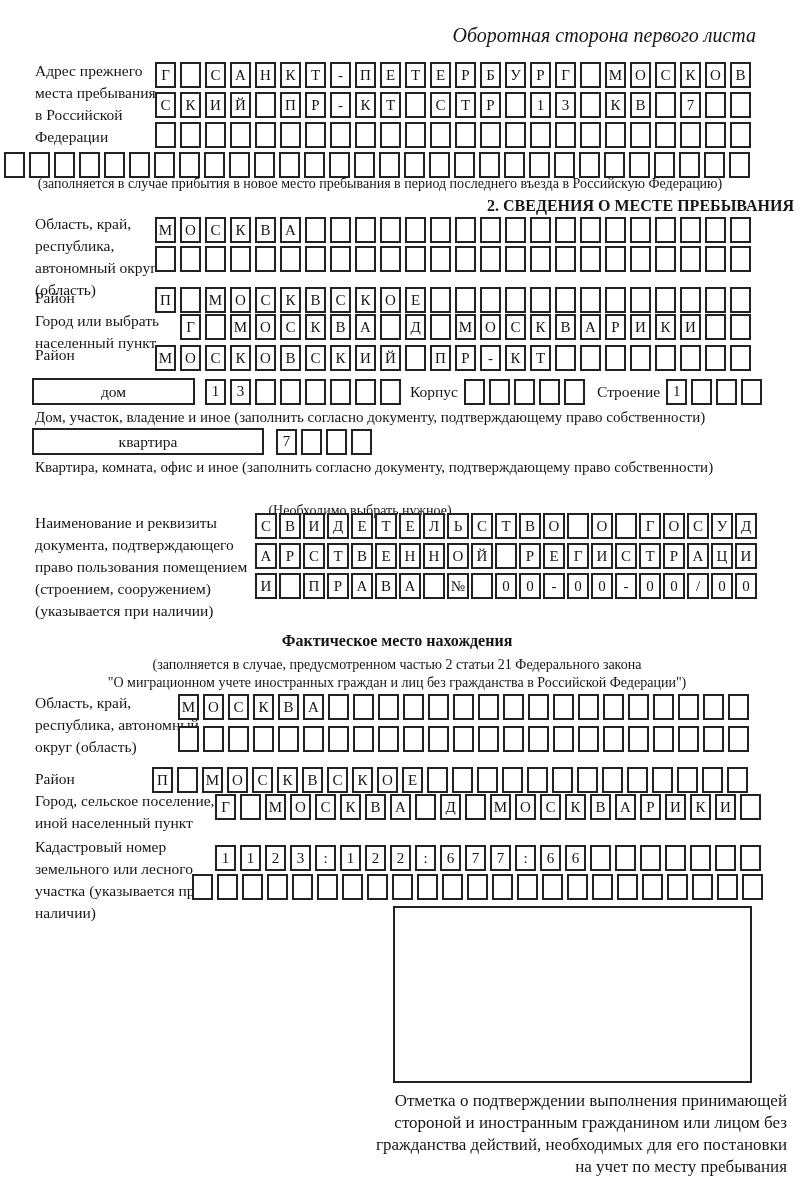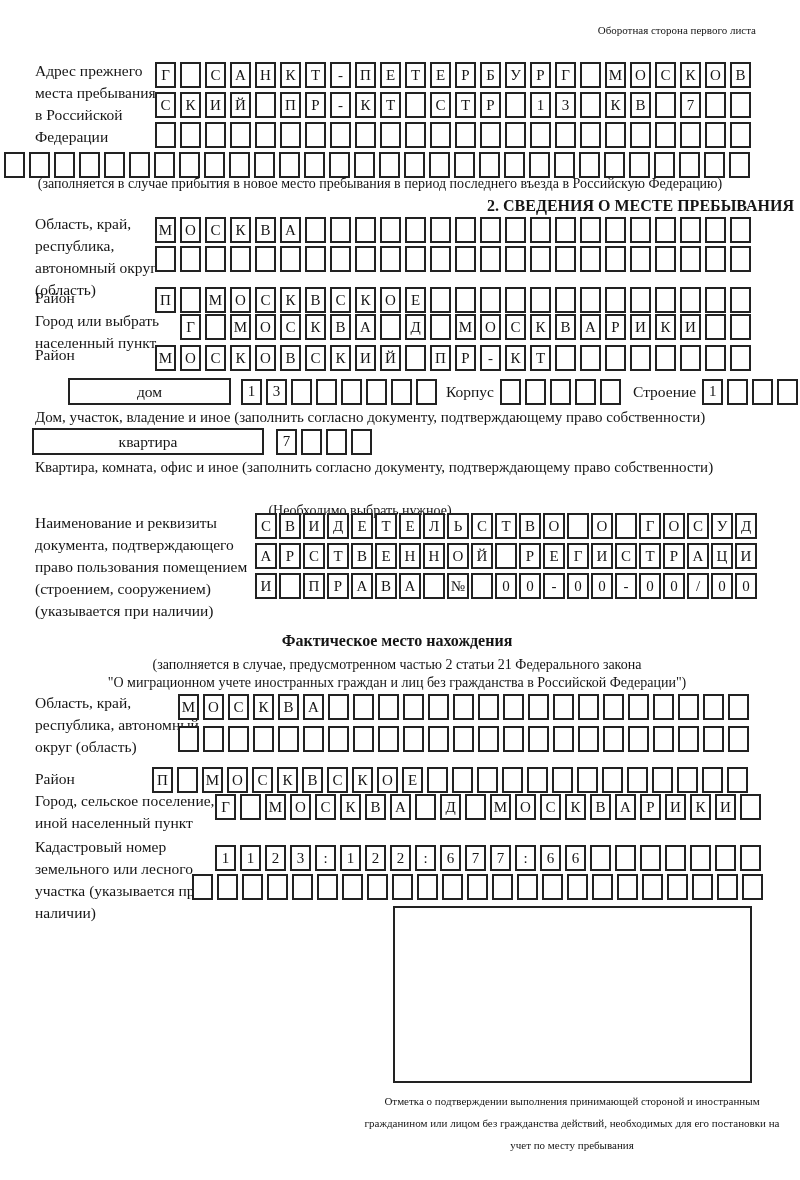--- a/index.html
+++ b/index.html
@@ -23,28 +23,28 @@
   .wbox{
     box-sizing:border-box;border:2px solid #222;height:27px;
     display:flex;align-items:center;justify-content:center;font-size:15.5px;background:#fff;
   }
   .chk{
     box-sizing:border-box;width:23px;height:28px;border:2px solid #222;
     display:flex;align-items:center;justify-content:center;font-size:15px;background:#fff;
   }
   .flexrow{display:flex;align-items:center;}
   .bigbox{box-sizing:border-box;border:2px solid #222;background:#fff;}
-  .caption{font-size:11px;line-height:22px;text-align:center;}
+  .caption{font-size:17px;line-height:22px;text-align:right;}
 </style>
 </head>
 <body>
 
 <div class="page">
 
-  <div class="abs" style="top:24px;right:44px;font-size:11px;">Оборотная сторона первого листа</div>
+  <div class="abs" style="top:24px;right:44px;font-size:20px;font-style:italic;">Оборотная сторона первого листа</div>
 
   <div class="abs label" style="left:35px;top:60px;width:125px;">Адрес прежнего места пребывания в Российской Федерации</div>
   <div class="abs cells" style="left:155px;top:62px;">
       <span class="cell">Г</span>
       <span class="cell"></span>
       <span class="cell">С</span>
       <span class="cell">А</span>
       <span class="cell">Н</span>
       <span class="cell">К</span>
       <span class="cell">Т</span>
@@ -284,21 +284,21 @@
       <span class="cell"></span>
       <span class="cell"></span>
       <span class="cell"></span>
       <span class="cell"></span>
       <span class="cell"></span>
       <span class="cell"></span>
       <span class="cell"></span>
       <span class="cell"></span>
     </div>
 
-  <div class="abs flexrow" style="left:32px;top:378px;margin-left:36px;">
+  <div class="abs flexrow" style="left:32px;top:378px;">
     <div class="wbox" style="width:163px;">дом</div>
     <div class="cells" style="margin-left:10px;">
         <span class="cell">1</span>
         <span class="cell">3</span>
         <span class="cell"></span>
         <span class="cell"></span>
         <span class="cell"></span>
         <span class="cell"></span>
         <span class="cell"></span>
         <span class="cell"></span>

